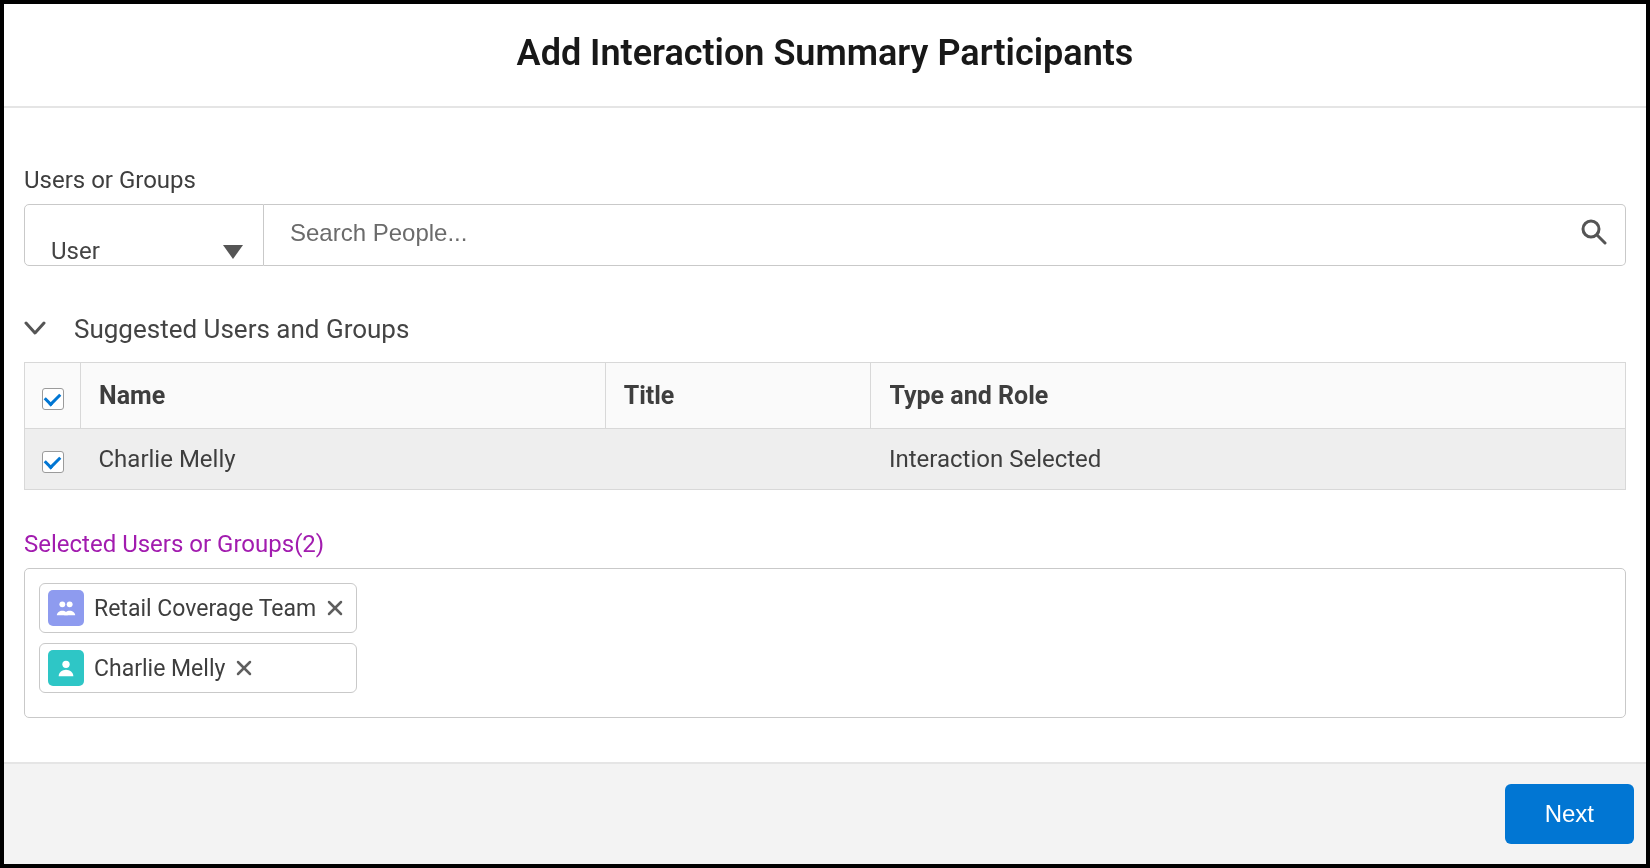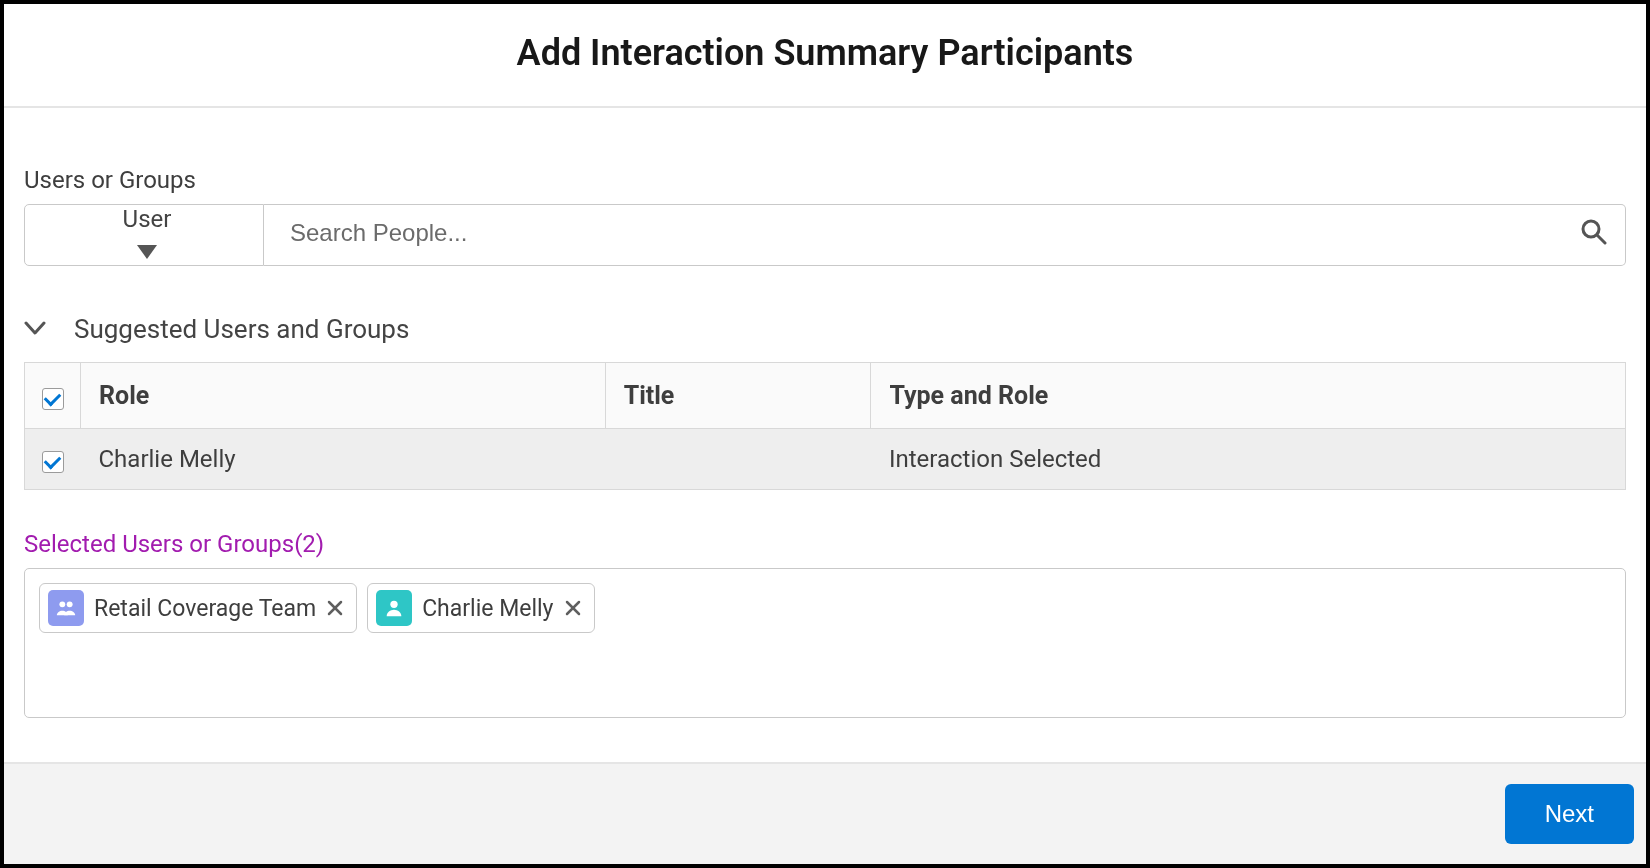--- a/index.html
+++ b/index.html
@@ -42,28 +42,27 @@
       display: flex;
       gap: 0;
       margin-bottom: 48px;
     }
     .type-select {
       width: 240px;
       height: 62px;
       border: 1px solid #c9c9c9;
       border-radius: 5px 0 0 5px;
       display: flex;
-      align-items: center;
+      align-items: flex-end;
       justify-content: space-between;
       padding: 0 20px 0 26px;
       font-size: 24px;
       color: #444;
       background: #fff;
       cursor: pointer;
-      flex-direction: column;
     }
     .type-select svg { flex-shrink: 0; }
     .search-input-wrap {
       flex: 1;
       height: 62px;
       border: 1px solid #c9c9c9;
       border-left: none;
       border-radius: 0 5px 5px 0;
       display: flex;
       align-items: center;
@@ -147,20 +146,21 @@
     }
     .selected-box {
       border: 1px solid #c9c9c9;
       border-radius: 5px;
       min-height: 150px;
       padding: 14px;
       display: flex;
       flex-wrap: wrap;
       align-content: flex-start;
       gap: 10px;
+      flex-direction: column;
     }
     .pill {
       display: flex;
       align-items: center;
       gap: 10px;
       border: 1px solid #c9c9c9;
       border-radius: 6px;
       padding: 6px 12px 6px 8px;
       font-size: 23px;
       color: #3e3e3e;
@@ -240,21 +240,21 @@
     </span>
     <span class="title">Suggested Users and Groups</span>
   </div>
 
   <table class="suggest">
     <thead>
       <tr>
         <th class="cb">
           <span class="checkbox checked"></span>
         </th>
-        <th>Role</th>
+        <th>Name</th>
         <th>Title</th>
         <th>Type and Role</th>
       </tr>
     </thead>
     <tbody>
       <tr>
         <td class="cb">
           <span class="checkbox checked"></span>
         </td>
         <td>Charlie Melly</td>

